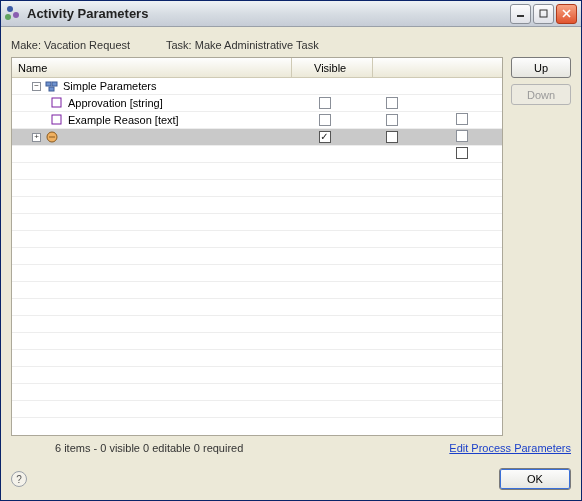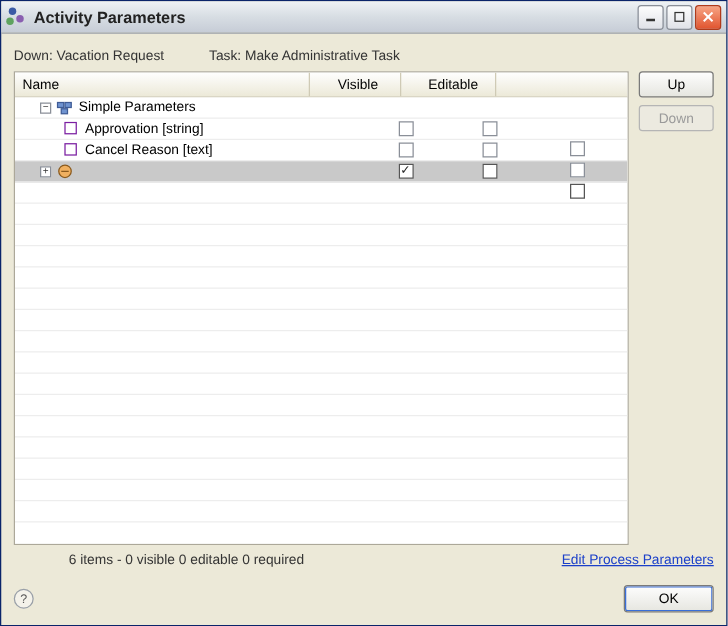--- a/index.html
+++ b/index.html
@@ -164,33 +164,32 @@
   <span class="win-btn close">
     <svg width="9" height="9">
         <line x1="1" y1="1" x2="8" y2="8" stroke="#fff" stroke-width="1.6"></line>
         <line x1="8" y1="1" x2="1" y2="8" stroke="#fff" stroke-width="1.6"></line>
       </svg>
   </span>
 </div>
 
 <div class="content">
   <div class="meta-row">
-    <span>Down:</span>
+    <span>Make:</span>
     <span>Vacation Request</span>
     <span class="gap"></span>
     <span>Task:</span>
     <span>Make Administrative Task</span>
   </div>
 
   <div class="main-row">
     <div class="table-wrap">
       <div class="thead">
         <div class="th col-name">Name</div>
         <div class="th col-vis">Visible</div>
-        <div class="th col-edit">Editable</div>
         <div class="th col-req">Required</div>
         <div class="th col-fill"></div>
       </div>
       <div class="tbody">
 
         <div class="row">
           <div class="cell col-name">
             <span class="indent-1"></span>
             <span class="expander">−</span>
             <span class="node-icon icon-group">
@@ -230,21 +229,21 @@
           <div class="cell col-fill"></div>
         </div>
         <div class="row">
           <div class="cell col-name">
             <span class="indent-2"></span>
             <span class="node-icon icon-param">
               <svg width="12" height="12">
                   <rect x="1" y="1" width="9" height="9" fill="#fff" stroke="#7b1fa2"></rect>
                 </svg>
             </span>
-            <span>Cancel Reason [text]</span>
+            <span>Example Reason [text]</span>
           </div>
           <div class="cell col-vis checkcell">
               <span class="check"></span>
             </div>
           <div class="cell col-edit checkcell">
               <span class="check"></span>
             </div>
           <div class="cell col-req checkcell">
               <span class="check"></span>
             </div>

